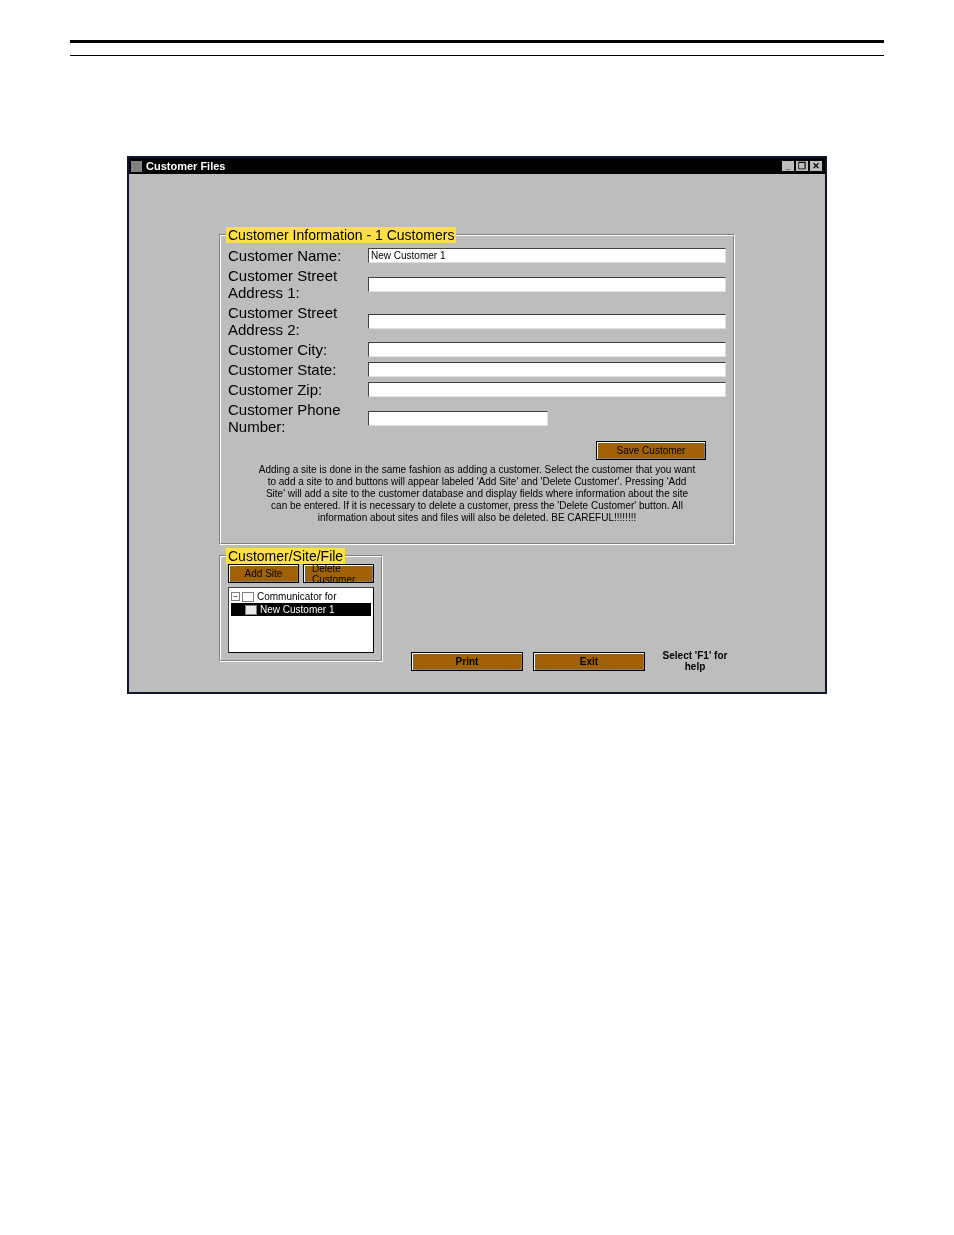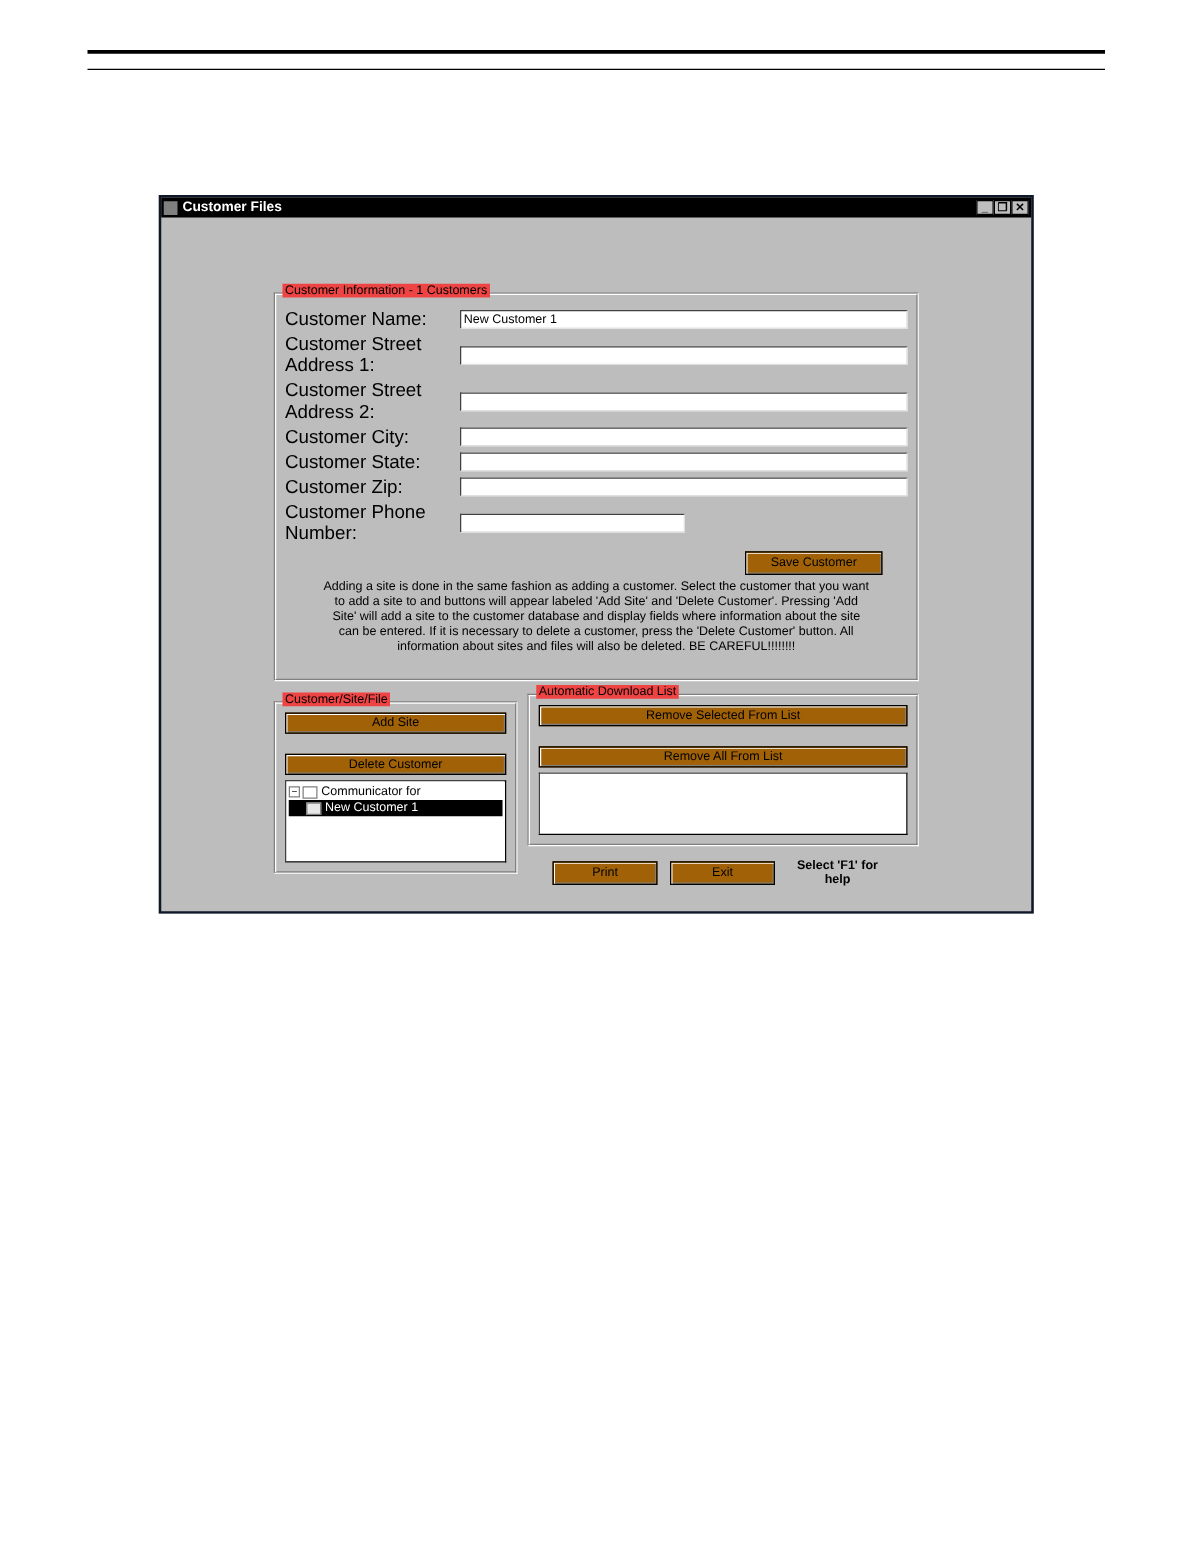--- a/index.html
+++ b/index.html
@@ -62,23 +62,23 @@
   .gbox-inner {
     border: 1px solid #fff;
     border-right-color: #808080;
     border-bottom-color: #808080;
     position: absolute; inset: 0;
     pointer-events: none;
   }
   .gbox-title {
     position: absolute;
     top: -8px; left: 6px;
-    background: #ef4444;
+    background: #fde047;
     padding: 0 2px;
-    font-size: 10px;
+    font-size: 14px;
   }
 
   .form-row { display: flex; align-items: center; margin-bottom: 3px; }
   .form-label { width: 140px; font-size: 15px; }
   .txt {
     border: 1px solid #000;
     border-top-color: #404040; border-left-color: #404040;
     border-right-color: #e0e0e0; border-bottom-color: #e0e0e0;
     background: #fff; height: 15px; font-size: 10px;
     padding: 0 2px; flex: 1;
@@ -102,21 +102,21 @@
     font-size: 10px;
     line-height: 12px;
     padding: 4px 30px 12px 30px;
     text-align: center;
   }
 
   .lower { display: flex; gap: 8px; align-items: flex-end; }
   .csf { width: 195px; }
   .adl { flex: 1; }
 
-  .btn-row { display: flex; gap: 16px; margin-bottom: 4px; flex-direction: column; }
+  .btn-row { display: flex; gap: 4px; margin-bottom: 4px; }
   .btn-row .btn { flex: 1; }
 
   .tree {
     background: #fff;
     border: 1px solid #000;
     border-top-color:#404040; border-left-color:#404040;
     height: 66px;
     font-size: 10px;
     padding: 2px;
     overflow: hidden;
@@ -138,21 +138,21 @@
   .folder-icon.open { background: #e8e8e8; }
 
   .listbox {
     background: #fff;
     border: 1px solid #000;
     border-top-color:#404040; border-left-color:#404040;
     height: 50px;
   }
 
   .foot-row { display: flex; gap: 10px; align-items: center; margin-top: 6px; }
-  .foot-row .btn { width: 84px; }
+  .foot-row .btn { width: 112px; font-weight: bold; }
   .help-hint { font-size: 10px; font-weight: bold; text-align: center; width: 80px; line-height: 11px; }
 
 </style>
 </head>
 <body>
 
 <div class="hr-top"></div>
 <div class="hr-thin"></div>
 
 <div class="page-wrap">
@@ -224,29 +224,20 @@
               <span>Communicator for</span>
             </div>
             <div class="tree-row sel" style="padding-left:14px;">
               <span class="folder-icon open"></span>
               <span>New Customer 1</span>
             </div>
           </div>
         </div>
 
         <div class="adl">
-          <div class="gbox">
-            <div class="gbox-inner"></div>
-            <div class="gbox-title">Automatic Download List</div>
-            <div class="btn-row">
-              <div class="btn">Remove Selected From List</div>
-              <div class="btn">Remove All From List</div>
-            </div>
-            <div class="listbox"></div>
-          </div>
           <div class="foot-row">
             <div style="flex:0 0 10px;"></div>
             <div class="btn">Print</div>
             <div class="btn">Exit</div>
             <div class="help-hint">Select 'F1' for help</div>
           </div>
         </div>
       </div>
 
     </div>

